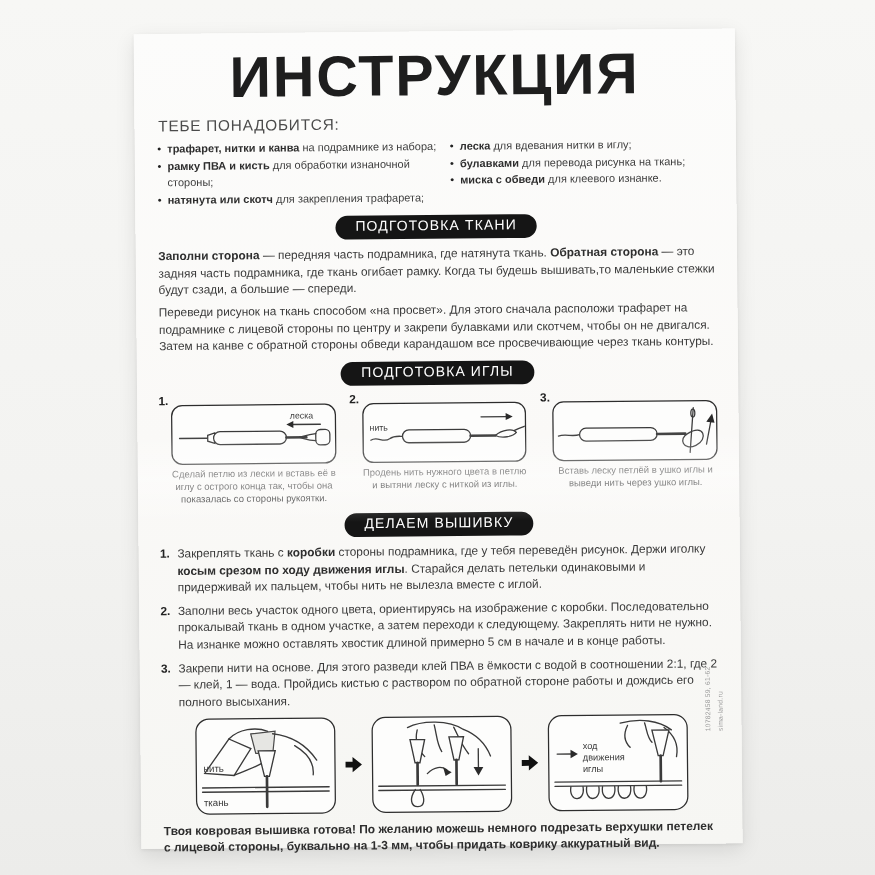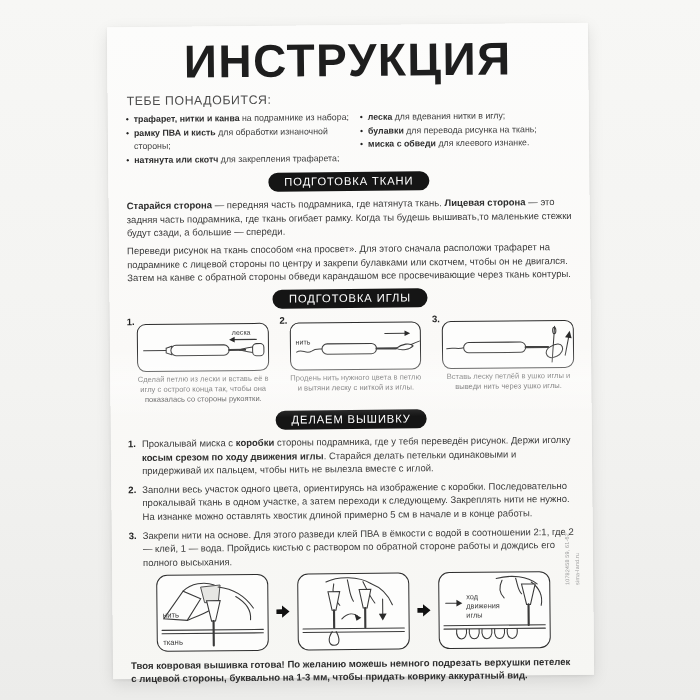--- a/index.html
+++ b/index.html
@@ -75,27 +75,27 @@
 
   <div class="needs-heading">ТЕБЕ ПОНАДОБИТСЯ:</div>
   <div class="needs-cols">
     <ul class="needs-col left">
       <li><b>трафарет, нитки и канва</b><span> на подрамнике из набора;</span></li>
       <li><b>рамку ПВА и кисть</b><span> для обработки изнаночной стороны;</span></li>
       <li><b>натянута или скотч</b><span> для закрепления трафарета;</span></li>
     </ul>
     <ul class="needs-col right">
       <li><b>леска</b><span> для вдевания нитки в иглу;</span></li>
-      <li><b>булавки</b><span> для перевода рисунка на ткань;</span></li>
+      <li><b>булавками</b><span> для перевода рисунка на ткань;</span></li>
       <li><b>миска с обведи</b><span> для клеевого изнанке.</span></li>
     </ul>
   </div>
 
   <div class="badge">ПОДГОТОВКА ТКАНИ</div>
-  <p class="para"><b>Старайся сторона</b><span> — передняя часть подрамника, где натянута ткань. </span><b>Лицевая сторона</b><span> — это задняя часть подрамника, где ткань огибает рамку. Когда ты будешь вышивать,то маленькие стежки будут сзади, а большие — спереди.</span></p>
+  <p class="para"><b>Заполни сторона</b><span> — передняя часть подрамника, где натянута ткань. </span><b>Обратная сторона</b><span> — это задняя часть подрамника, где ткань огибает рамку. Когда ты будешь вышивать,то маленькие стежки будут сзади, а большие — спереди.</span></p>
   <p class="para">Переведи рисунок на ткань способом «на просвет». Для этого сначала расположи трафарет на подрамнике с лицевой стороны по центру и закрепи булавками или скотчем, чтобы он не двигался. Затем на канве с обратной стороны обведи карандашом все просвечивающие через ткань контуры.</p>
 
   <div class="badge">ПОДГОТОВКА ИГЛЫ</div>
   <div class="fig-row">
 
     <figure class="fig">
       <span class="fig-num">1.</span>
       <div class="fig-box">
         <svg viewBox="0 0 138 48">
           <text x="110" y="11" font-size="7.5" text-anchor="middle">леска</text>
@@ -146,21 +146,21 @@
       </div>
       <figcaption class="fig-cap">Вставь леску петлёй в ушко иглы и выведи нить через ушко иглы.</figcaption>
     </figure>
 
   </div>
 
   <div class="badge">ДЕЛАЕМ ВЫШИВКУ</div>
   <ol class="steps">
     <li>
       <span class="step-num">1.</span>
-      <span class="step-text"><span>Прокалывай миска с </span><b>коробки</b><span> стороны подрамника, где у тебя переведён рисунок. Держи иголку </span><b>косым срезом по ходу движения иглы</b><span>. Старайся делать петельки одинаковыми и придерживай их пальцем, чтобы нить не вылезла вместе с иглой.</span></span>
+      <span class="step-text"><span>Закреплять ткань с </span><b>коробки</b><span> стороны подрамника, где у тебя переведён рисунок. Держи иголку </span><b>косым срезом по ходу движения иглы</b><span>. Старайся делать петельки одинаковыми и придерживай их пальцем, чтобы нить не вылезла вместе с иглой.</span></span>
     </li>
     <li>
       <span class="step-num">2.</span>
       <span class="step-text"><span>Заполни весь участок одного цвета, ориентируясь на изображение с коробки. Последовательно прокалывай ткань в одном участке, а затем переходи к следующему. Закреплять нити не нужно. На изнанке можно оставлять хвостик длиной примерно 5 см в начале и в конце работы.</span></span>
     </li>
     <li>
       <span class="step-num">3.</span>
       <span class="step-text"><span>Закрепи нити на основе. Для этого разведи клей ПВА в ёмкости с водой в соотношении 2:1, где 2 — клей, 1 — вода. Пройдись кистью с раствором по обратной стороне работы и дождись его полного высыхания.</span></span>
     </li>
   </ol>

